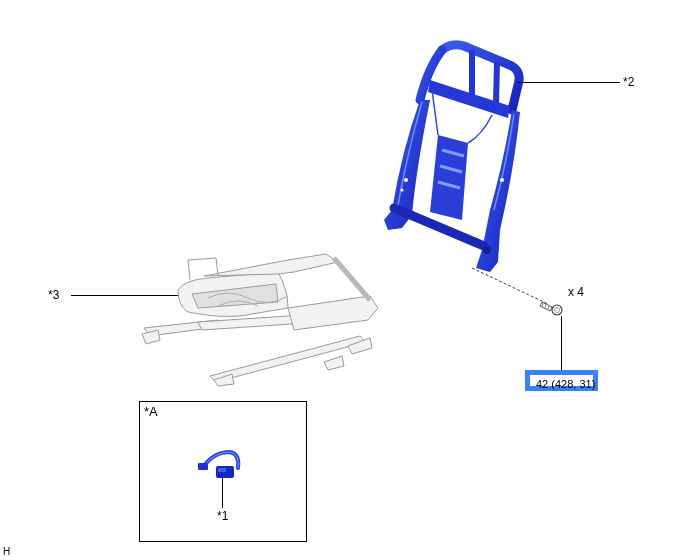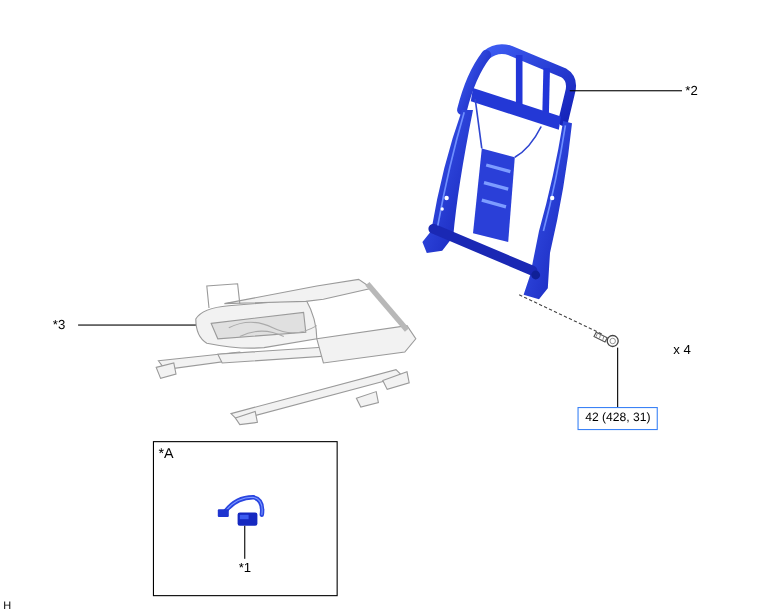--- a/index.html
+++ b/index.html
@@ -1,21 +1,21 @@
 <!DOCTYPE html>
 <html><head>
   <meta charset="utf-8">
   <style>
     html, body { margin: 0; padding: 0; background: #ffffff; }
     body { width: 688px; height: 560px; position: relative; overflow: hidden; font-family: "Liberation Sans", sans-serif; color: #000; }
     .abs { position: absolute; }
     .label { font-size: 11px; line-height: 12px; white-space: nowrap; }
     .line { position: absolute; background: #000; }
     svg { position: absolute; overflow: visible; }
-    .torque-box { position: absolute; border: 1px solid #3b82f6; background: #fff; font-size: 11px; line-height: 18px; padding: 0 6px; box-sizing: border-box; white-space: nowrap; }
+    .torque-box { position: absolute; border: 5px solid #3b82f6; background: #fff; font-size: 11px; line-height: 18px; padding: 0 6px; box-sizing: border-box; white-space: nowrap; }
     .inset-box { position: absolute; border: 1px solid #000; box-sizing: border-box; background: #fff; }
   </style>
 </head>
 <body>
 
 <div class="abs" style="left:372px;top:40px;width:160px;height:240px;">
   <svg width="160" height="240" viewBox="0 0 160 240">
     <defs>
       <linearGradient id="bg1" x1="0" y1="0" x2="1" y2="1">
         <stop offset="0" stop-color="#3d5cf2"></stop>
@@ -60,21 +60,21 @@
 </svg>
 
 <div class="abs" style="left:540px;top:298px;width:26px;height:20px;">
   <svg width="26" height="20" viewBox="0 0 26 20">
     <path d="M2 4 L12 9 L10 13 L0 8 Z" fill="#fff" stroke="#555" stroke-width="1"></path>
     <path d="M3 5 L2 8 M6 6 L5 9.5 M9 7.5 L8 11" stroke="#777" stroke-width="0.8"></path>
     <circle cx="17" cy="12" r="5" fill="#fff" stroke="#444" stroke-width="1.2"></circle>
     <circle cx="17" cy="12" r="2.5" fill="none" stroke="#888" stroke-width="0.8"></circle>
   </svg>
 </div>
-<div class="abs label" style="left:568px;top:312px;font-size:12px;margin-left:44px;">x 4</div>
+<div class="abs label" style="left:568px;top:286px;font-size:12px;">x 4</div>
 <div class="line" style="left:561px;top:316px;width:1px;height:54px;"></div>
 <div class="torque-box" style="left:525px;top:370px;width:73px;height:21px;">42 (428, 31)</div>
 
 <div class="abs" style="left:138px;top:250px;width:240px;height:135px;">
   <svg width="240" height="135" viewBox="0 0 240 135">
     <g fill="#f2f2f2" stroke="#9a9a9a" stroke-width="1">
 
       <path d="M6 78 L80 70 L86 76 L12 86 Z"></path>
       <path d="M72 126 L222 86 L228 92 L78 132 Z"></path>
       <path d="M60 72 L210 62 L214 70 L64 80 Z"></path>

